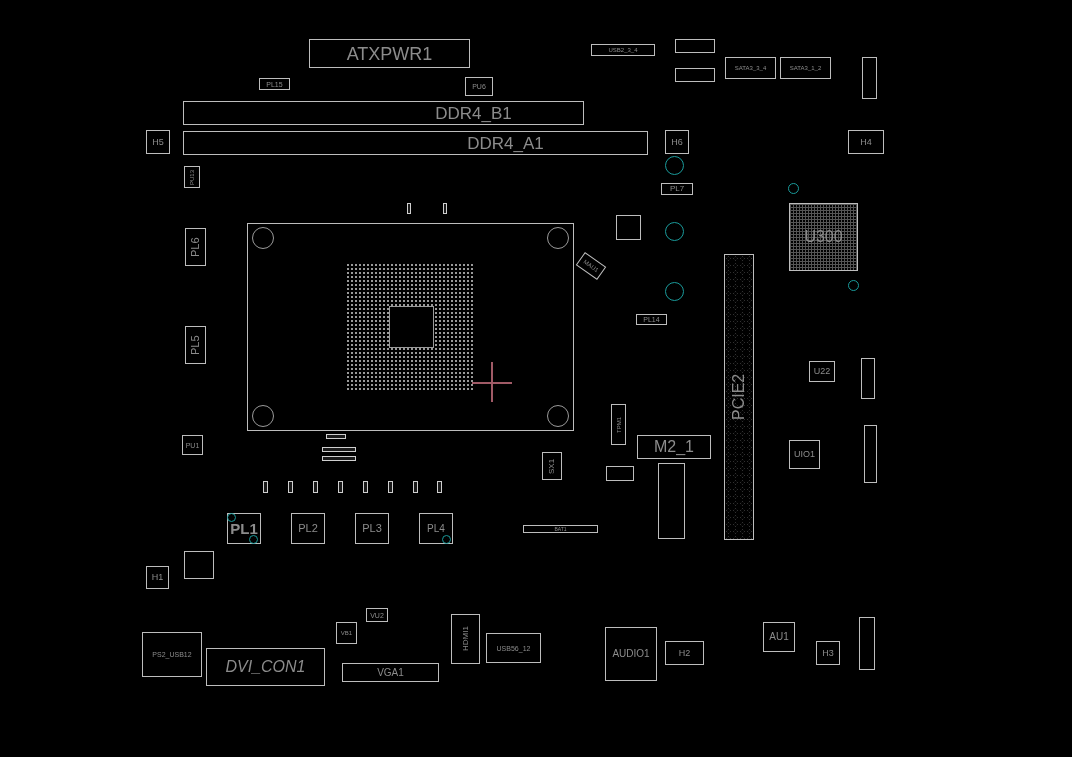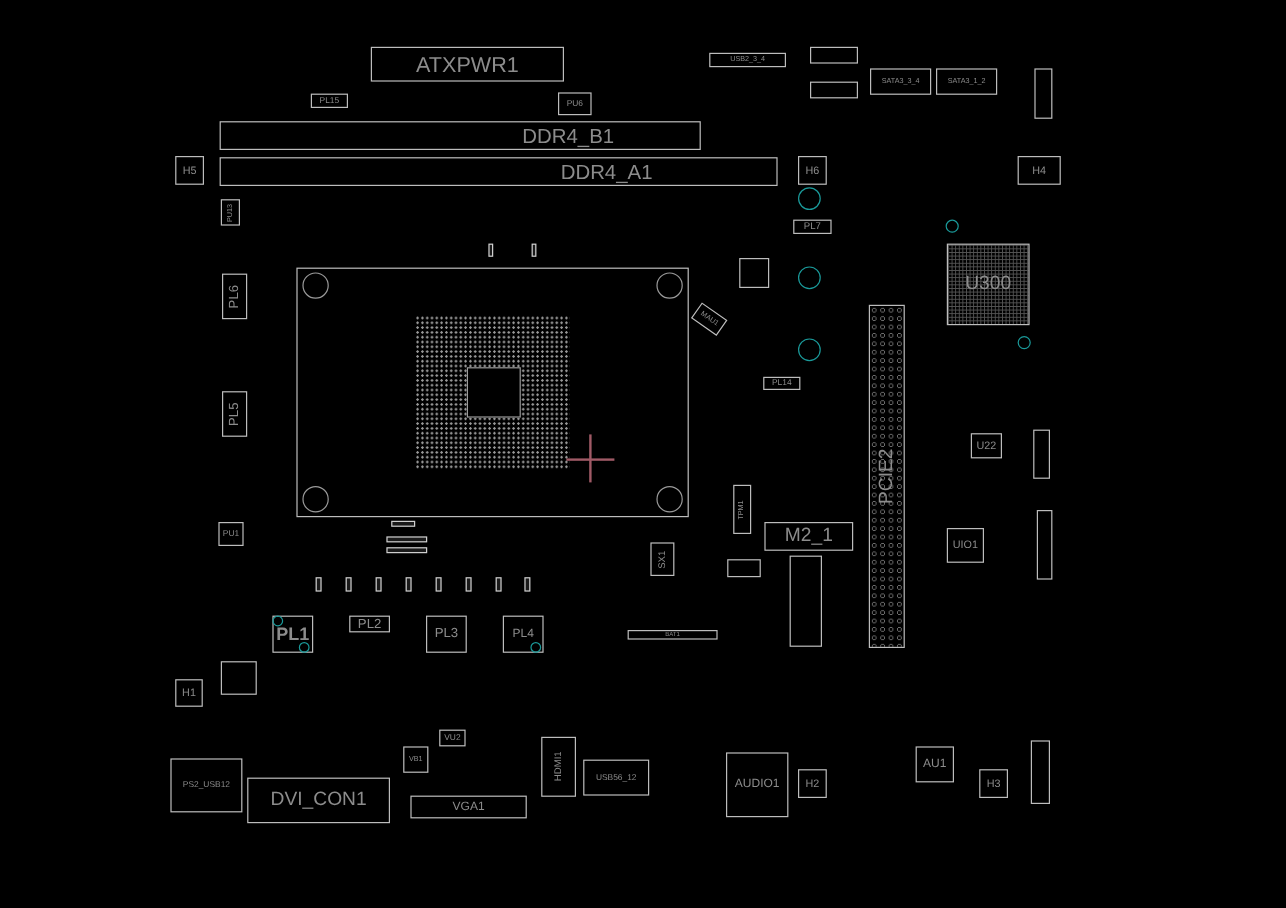--- a/index.html
+++ b/index.html
@@ -60,39 +60,39 @@
     <span class="lbl" style="font-size:9px;">UIO1</span>
   </div>
   <div class="comp" style="left:763px;top:622px;width:32px;height:30px;">
     <span class="lbl" style="font-size:10px;">AU1</span>
   </div>
 
   <div class="comp" style="left:142px;top:632px;width:60px;height:45px;">
     <span class="lbl" style="font-size:7px;">PS2_USB12</span>
   </div>
   <div class="comp" style="left:206px;top:648px;width:119px;height:38px;">
-    <span class="lbl" style="font-size:16px;">DVI_CON1</span>
+    <span class="lbl" style="font-size:16px;font-style:italic;">DVI_CON1</span>
   </div>
   <div class="comp" style="left:342px;top:663px;width:97px;height:19px;">
     <span class="lbl" style="font-size:10px;">VGA1</span>
   </div>
   <div class="comp" style="left:451px;top:614px;width:29px;height:50px;">
     <span class="lbl v" style="font-size:8px;">HDMI1</span>
   </div>
   <div class="comp" style="left:486px;top:633px;width:55px;height:30px;">
     <span class="lbl" style="font-size:7px;">USB56_12</span>
   </div>
   <div class="comp" style="left:605px;top:627px;width:52px;height:54px;">
     <span class="lbl" style="font-size:10px;">AUDIO1</span>
   </div>
 
   <div class="comp" style="left:227px;top:513px;width:34px;height:31px;">
       <span class="lbl" style="font-size:15px;font-weight:bold;">PL1</span>
     </div>
-  <div class="comp" style="left:291px;top:513px;width:34px;height:14px;">
+  <div class="comp" style="left:291px;top:513px;width:34px;height:31px;">
       <span class="lbl" style="font-size:11px;">PL2</span>
     </div>
   <div class="comp" style="left:355px;top:513px;width:34px;height:31px;">
       <span class="lbl" style="font-size:11px;">PL3</span>
     </div>
   <div class="comp" style="left:419px;top:513px;width:34px;height:31px;">
       <span class="lbl" style="font-size:10px;">PL4</span>
     </div>
 
   <div class="comp" style="left:185px;top:228px;width:21px;height:38px;">
@@ -153,21 +153,21 @@
   <div class="comp" style="left:542px;top:452px;width:20px;height:28px;">
       <span class="lbl v" style="font-size:8px;">SX1</span>
     </div>
   <div class="comp" style="left:523px;top:525px;width:75px;height:8px;">
       <span class="lbl" style="font-size:5px;">BAT1</span>
     </div>
 
   <div class="comp" style="left:146px;top:566px;width:23px;height:23px;">
       <span class="lbl" style="font-size:9px;">H1</span>
     </div>
-  <div class="comp" style="left:665px;top:641px;width:24px;height:24px;">
+  <div class="comp" style="left:665px;top:641px;width:39px;height:24px;">
       <span class="lbl" style="font-size:9px;">H2</span>
     </div>
   <div class="comp" style="left:816px;top:641px;width:24px;height:24px;">
       <span class="lbl" style="font-size:9px;">H3</span>
     </div>
   <div class="comp" style="left:848px;top:130px;width:36px;height:24px;">
       <span class="lbl" style="font-size:9px;">H4</span>
     </div>
   <div class="comp" style="left:146px;top:130px;width:24px;height:24px;">
       <span class="lbl" style="font-size:9px;">H5</span>

